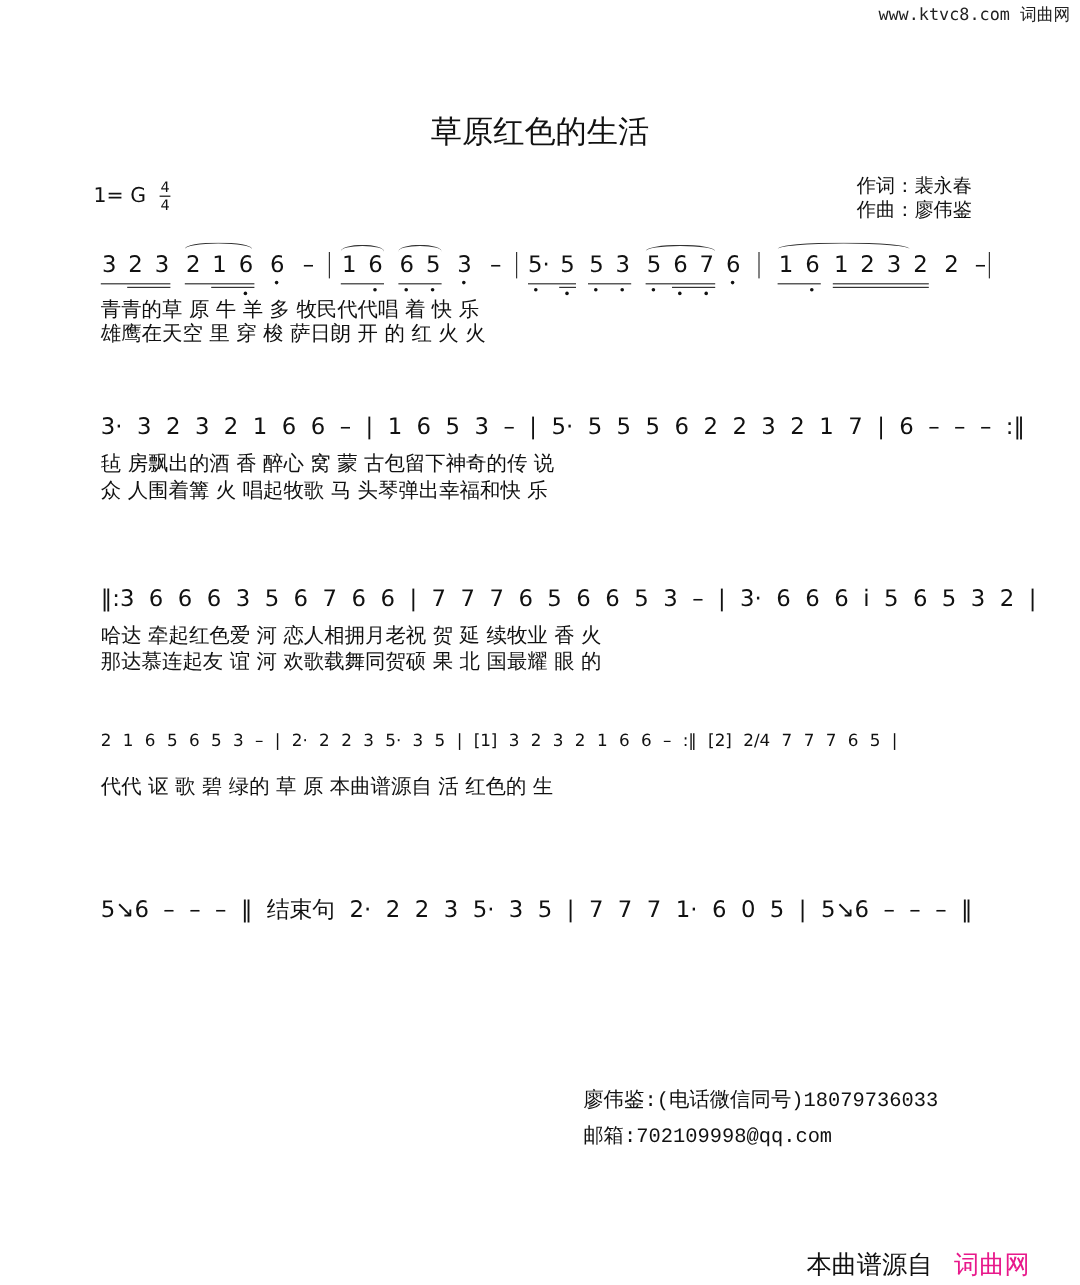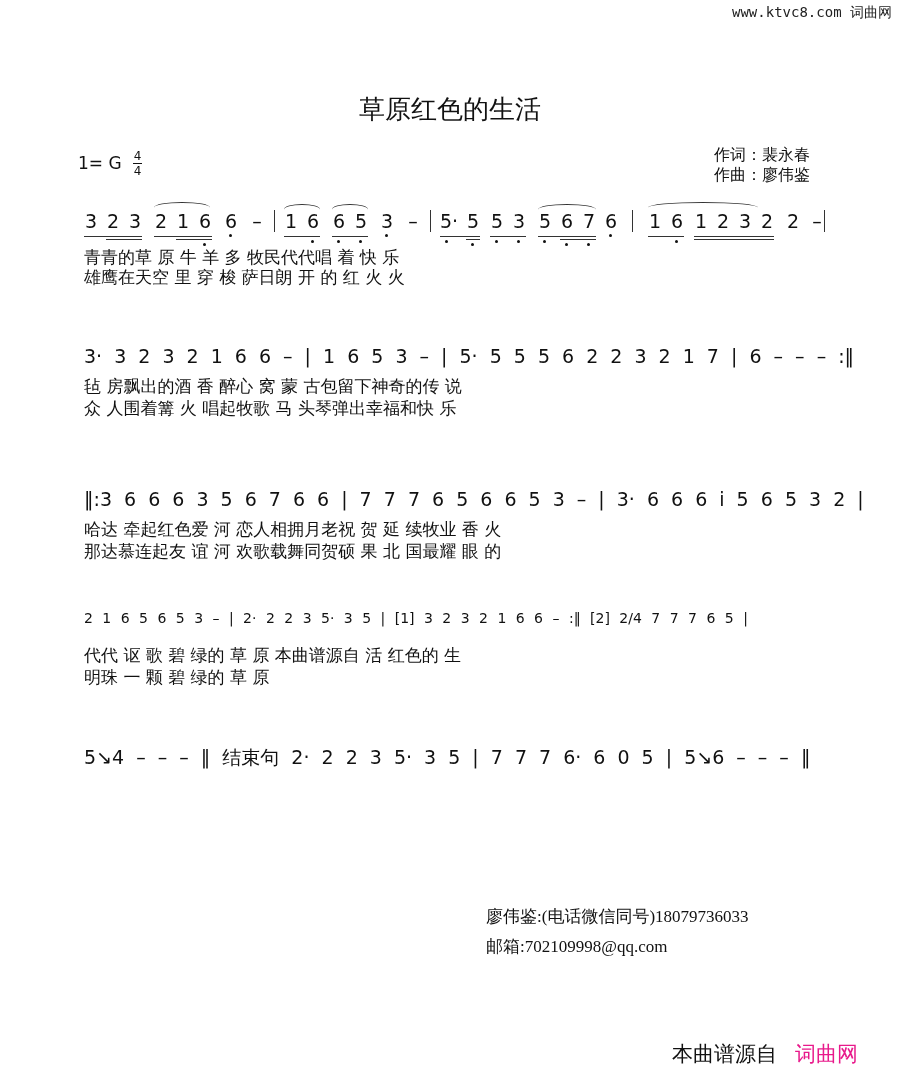--- a/index.html
+++ b/index.html
@@ -14,21 +14,21 @@
   .ts .bar{border-top:1px solid #111;width:9px;margin:1px auto;}
   .row{position:absolute;left:84px;width:740px;}
   .notes{position:absolute;top:0;left:0;height:30px;font-size:19px;white-space:nowrap;}
   .n{position:absolute;top:0;width:14px;text-align:center;}
   .ul1{position:absolute;height:0;border-top:1px solid #333;}
   .ul2{position:absolute;height:0;border-top:1px solid #333;}
   .dot{position:absolute;width:3px;height:3px;border-radius:50%;background:#111;}
   .barline{position:absolute;width:1px;height:22px;background:#333;}
   .slur{position:absolute;height:10px;border-top:1px solid #333;border-radius:50% 50% 0 0;}
   .lyr{position:absolute;left:0;font-size:17px;white-space:nowrap;letter-spacing:0;}
-  .contact{left:486px;font-family:Liberation Serif, serif;font-size:17px;}
+  .contact{left:486px;font-family:Liberation Mono, monospace;font-size:17px;}
   .footer{top:1040px;left:672px;font-size:21px;}
   .footer .brand{color:#e8198b;margin-left:18px;}
 </style>
 </head>
 <body>
 
 <div class="abs site">www.ktvc8.com 词曲网</div>
 <div class="abs title">草原红色的生活</div>
 <div class="abs credits">
   <div>作词：裴永春</div>
@@ -126,25 +126,24 @@
 
 <div class="row" style="top:488px;height:80px;text-align:right;">
   <div class="notes" style="word-spacing:6px;">‖:3 6 6 6 3 5 6 7 6 6 | 7 7 7 6 5 6 6 5 3 – | 3· 6 6 6 i 5 6 5 3 2 |</div>
   <div class="lyr" style="top:30px">哈达 牵起红色爱 河 恋人相拥月老祝 贺 延 续牧业 香 火</div>
   <div class="lyr" style="top:52px">那达慕连起友 谊 河 欢歌载舞同贺硕 果 北 国最耀 眼 的</div>
 </div>
 
 <div class="row" style="top:610px;height:80px;">
   <div class="notes" style="word-spacing:5px;font-size:14px;">2 1 6 5 6 5 3 – | 2· 2 2 3 5· 3 5 | [1] 3 2 3 2 1 6 6 – :‖ [2] 2/4 7 7 7 6 5 |</div>
   <div class="lyr" style="top:34px">代代 讴 歌 碧 绿的 草 原 本曲谱源自 活 红色的 生</div>
-  <div class="lyr" style="top:56px">明珠 一 颗 碧 绿的 草 原</div>
 </div>
 
 <div class="row" style="top:745px;height:60px;">
-  <div class="notes" style="word-spacing:6px;">5↘4 – – – ‖ 结束句 2· 2 2 3 5· 3 5 | 7 7 7 6· 6 0 5 | 5↘6 – – – ‖</div>
+  <div class="notes" style="word-spacing:6px;">5↘6 – – – ‖ 结束句 2· 2 2 3 5· 3 5 | 7 7 7 1· 6 0 5 | 5↘6 – – – ‖</div>
 </div>
 
 <div class="abs contact" style="top:905px">廖伟鉴:(电话微信同号)18079736033</div>
 <div class="abs contact" style="top:935px">邮箱:702109998@qq.com</div>
 
 <div class="abs footer">
   <span>本曲谱源自</span><span class="brand">词曲网</span>
 </div>
 
 </body></html>

